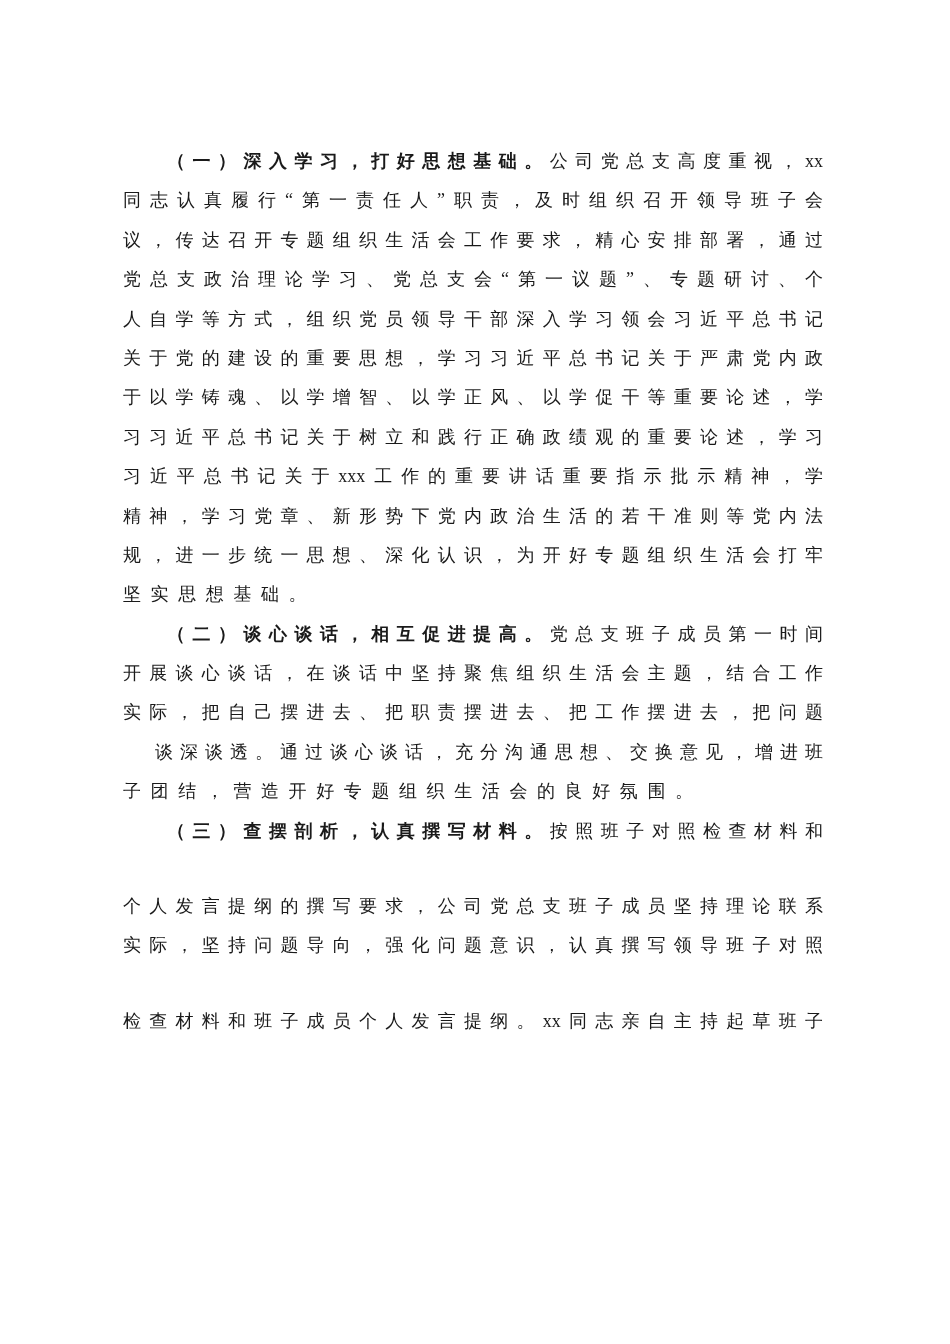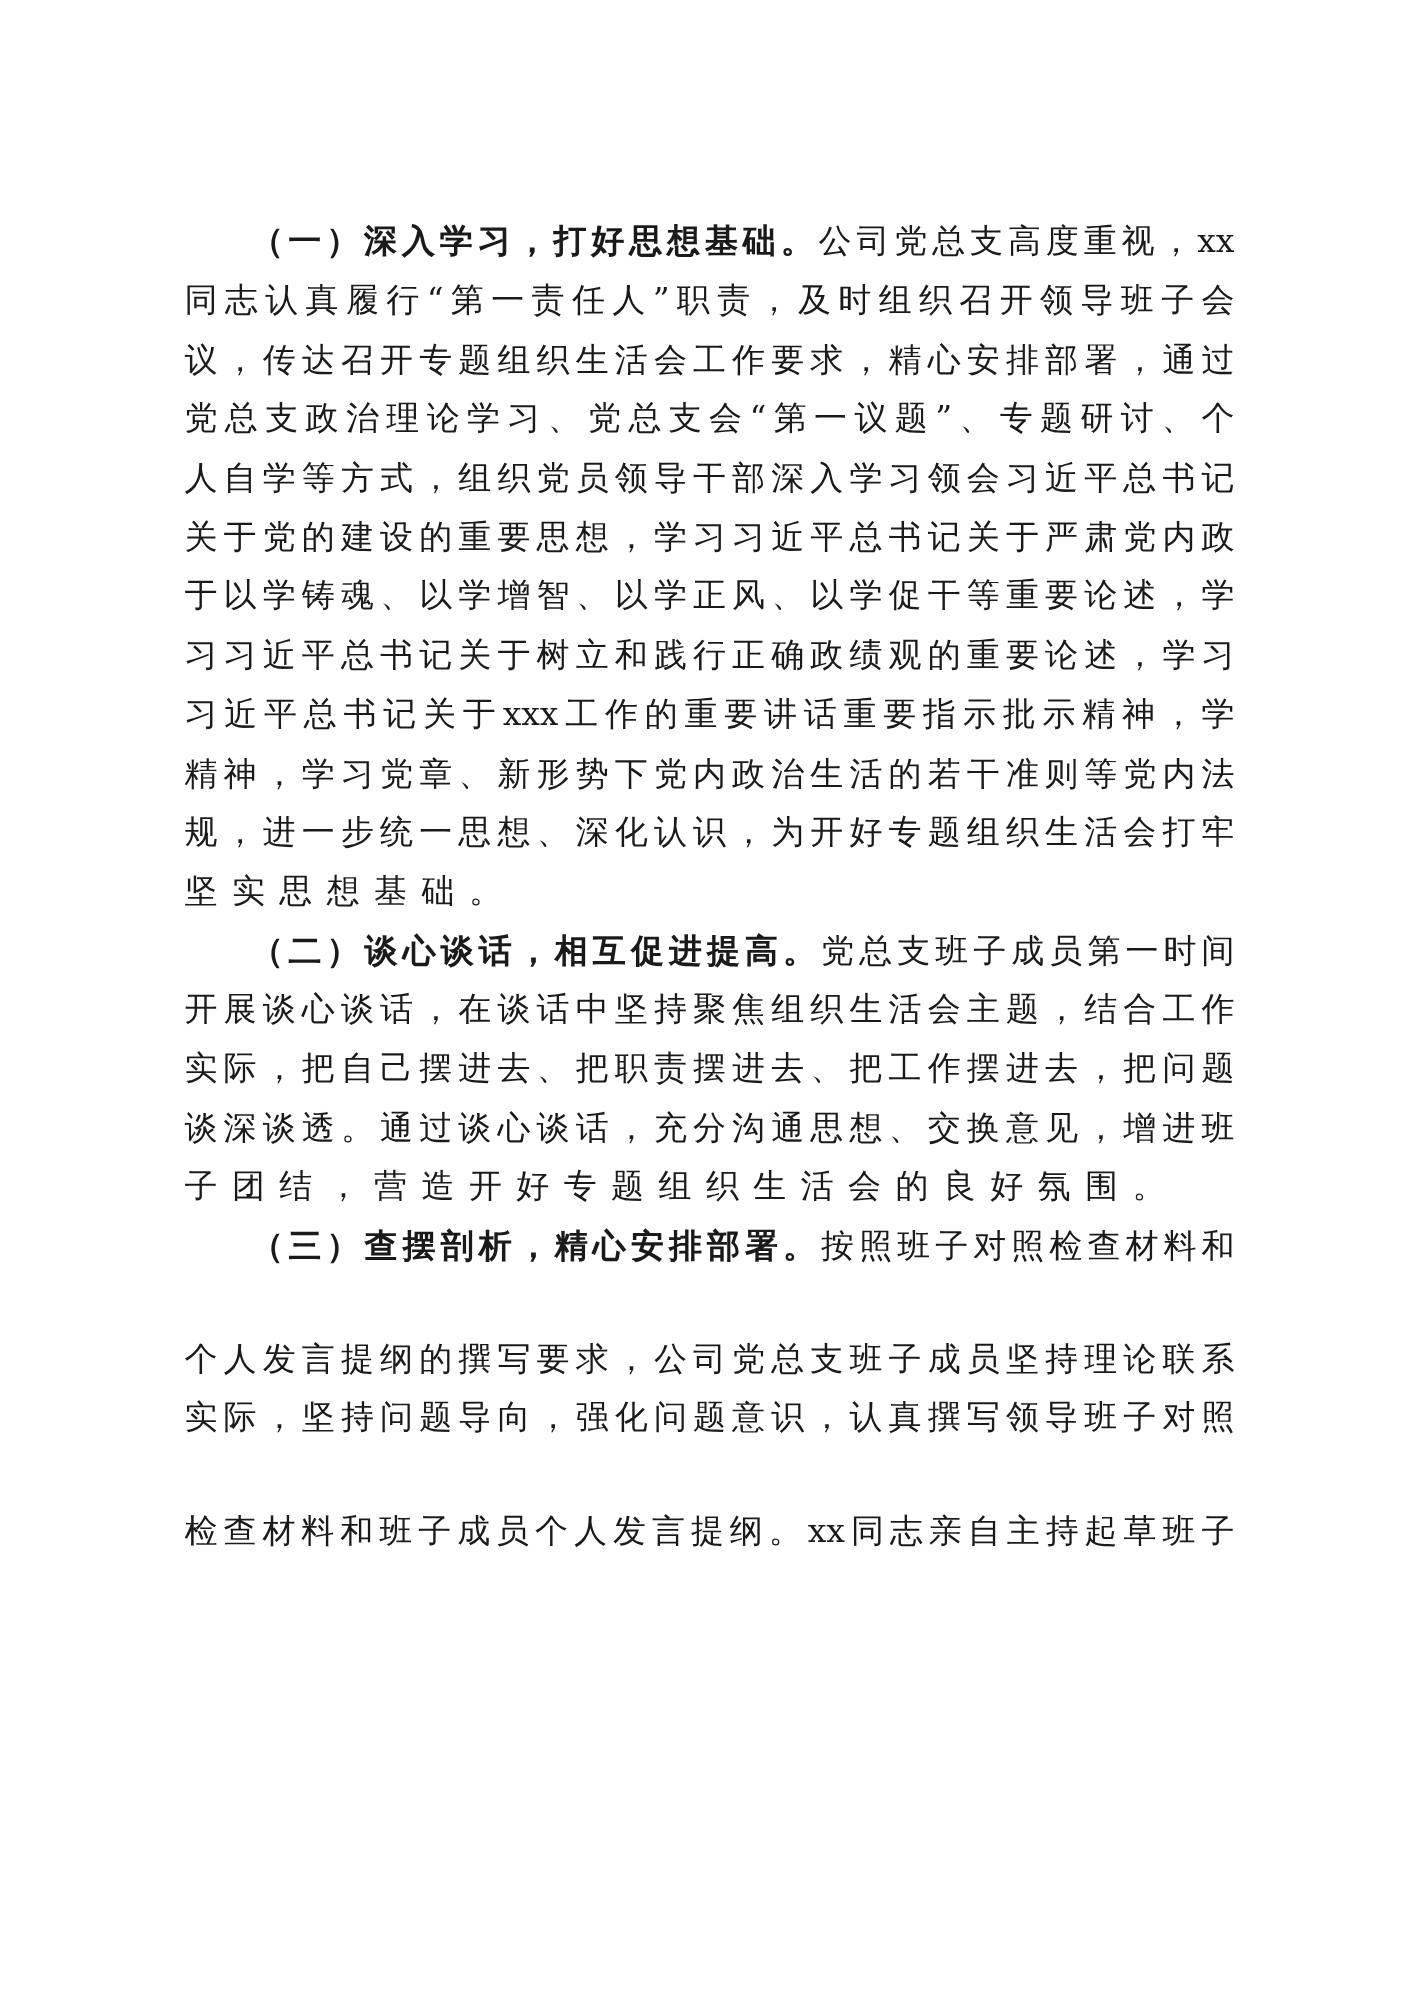--- a/index.html
+++ b/index.html
@@ -17,25 +17,26 @@
     }
     .page {
       position: absolute;
       left: 123px;
       top: 142px;
       width: 700px;
     }
     .line {
       height: 39.4px;
       line-height: 39.4px;
-      font-size: 22px;
+      font-size: 18px;
       white-space: nowrap;
       text-align: justify;
       text-align-last: justify;
       overflow: hidden;
+      font-family: Liberation Serif, serif;
     }
     .line.last {
       text-align-last: left;
       letter-spacing: 9.6px;
     }
     .line.indent {
       padding-left: 44px;
     }
     .bold {
       font-weight: bold;
@@ -58,24 +59,24 @@
     <div class="line" style="letter-spacing: 0px;">习近平总书记关于xxx工作的重要讲话重要指示批示精神，学</div>
     <div class="line" style="letter-spacing: 0px;">精神，学习党章、新形势下党内政治生活的若干准则等党内法</div>
     <div class="line" style="letter-spacing: 0px;">规，进一步统一思想、深化认识，为开好专题组织生活会打牢</div>
     <div class="line last">坚实思想基础。</div>
   </div>
 
   <div>
     <div class="line indent" style="letter-spacing: 0px;"><span class="bold">（二）谈心谈话，相互促进提高。</span><span>党总支班子成员第一时间</span></div>
     <div class="line" style="letter-spacing: 0px;">开展谈心谈话，在谈话中坚持聚焦组织生活会主题，结合工作</div>
     <div class="line" style="letter-spacing: 0px;">实际，把自己摆进去、把职责摆进去、把工作摆进去，把问题</div>
-    <div class="line" style="letter-spacing: 0px;">谈深谈透。通过谈心谈话，充分沟通思想、交换意见，增进班</div>
+    <div class="line" style="letter-spacing: 0px; margin-left: 32px;">谈深谈透。通过谈心谈话，充分沟通思想、交换意见，增进班</div>
     <div class="line last">子团结，营造开好专题组织生活会的良好氛围。</div>
   </div>
 
   <div>
-    <div class="line indent" style="letter-spacing: 0px;"><span class="bold">（三）查摆剖析，精心安排部署。</span><span>按照班子对照检查材料和</span></div>
+    <div class="line indent" style="letter-spacing: 0px;"><span class="bold">（三）查摆剖析，认真撰写材料。</span><span>按照班子对照检查材料和</span></div>
     <div class="line" style="letter-spacing: 0px; margin-top: 36px;">个人发言提纲的撰写要求，公司党总支班子成员坚持理论联系</div>
     <div class="line" style="letter-spacing: 0px;">实际，坚持问题导向，强化问题意识，认真撰写领导班子对照</div>
     <div class="line" style="letter-spacing: 0px; margin-top: 36px;">检查材料和班子成员个人发言提纲。xx同志亲自主持起草班子</div>
   </div>
 
 </div>
 
 </body></html>

